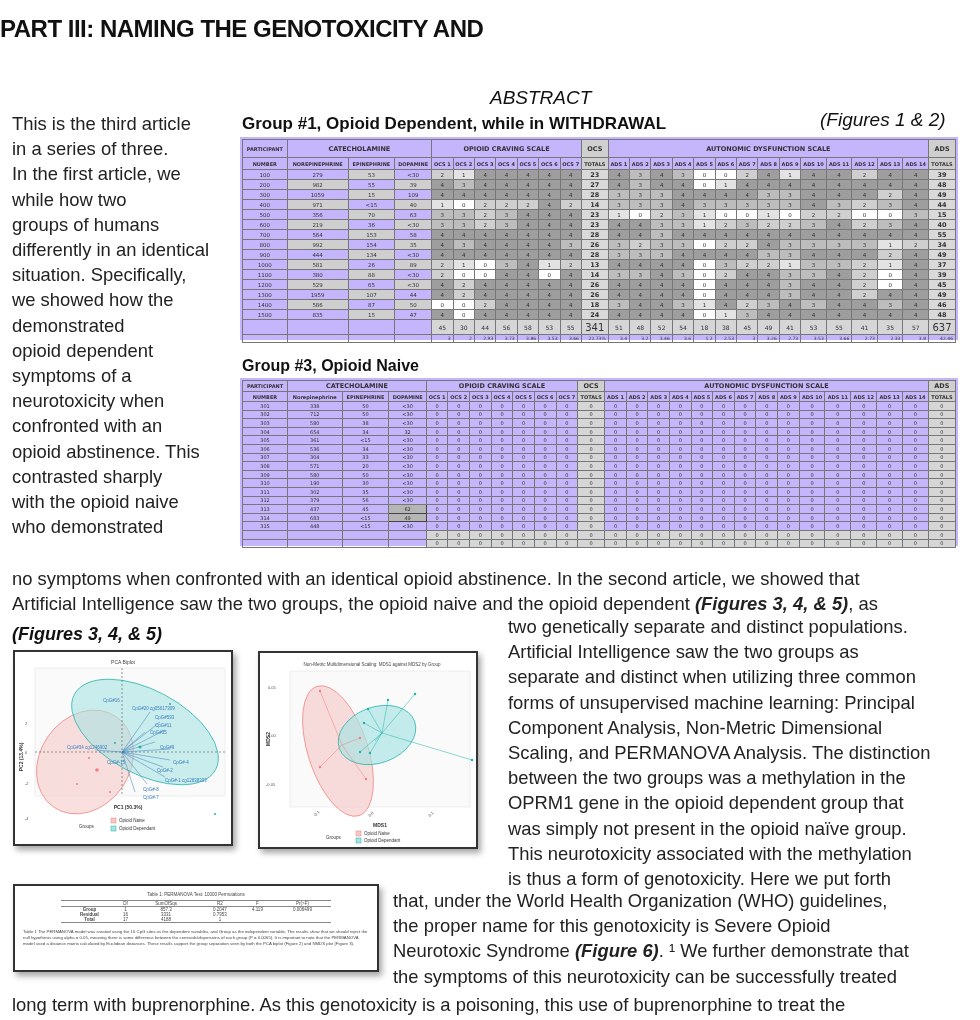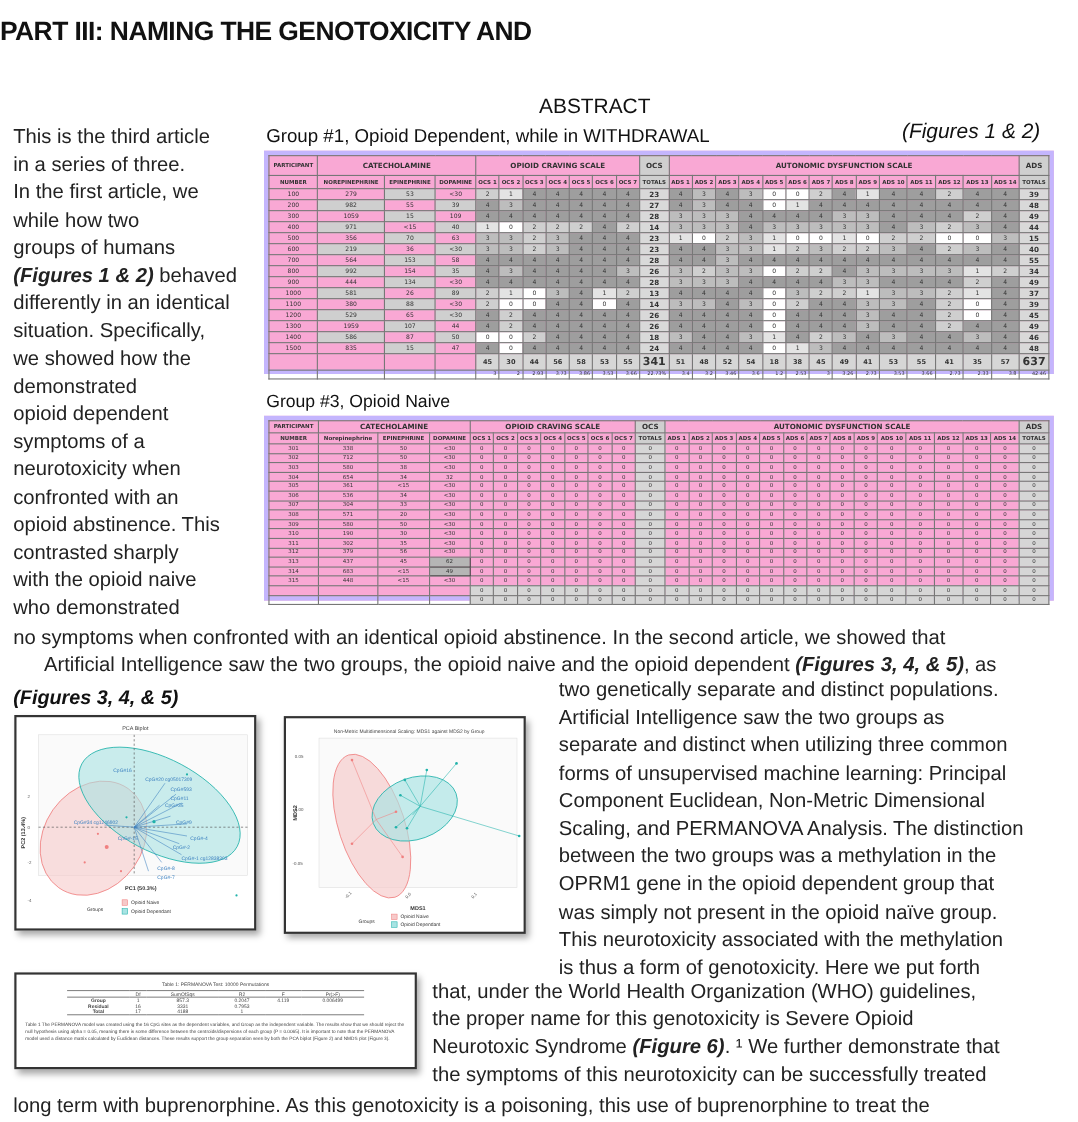--- a/index.html
+++ b/index.html
@@ -1,40 +1,40 @@
 <!DOCTYPE html>
 <html><head>
 <meta charset="utf-8">
 <style>
   * { box-sizing: border-box; margin: 0; padding: 0; }
   body { width: 980px; height: 1020px; background: #ffffff; font-family: "Liberation Sans", sans-serif; color: #222; position: relative; overflow: hidden; }
   .title { position: absolute; left: 0; top: 14px; width: 740px; font-weight: bold; font-size: 24px; line-height: 30px; letter-spacing: -0.5px; color: #111; }
-  .abstract { position: absolute; left: 490px; top: 87px; font-size: 19px; color: #111; }
+  .abstract { position: absolute; left: 490px; top: 87px; font-style: italic; font-size: 19px; color: #111; }
   .body-text { font-size: 18.4px; line-height: 25.2px; color: #222; }
   .left-col { position: absolute; left: 12px; top: 111px; width: 228px; }
   .left-col span.line { display: block; white-space: nowrap; }
   .full-line { position: absolute; left: 12px; white-space: nowrap; }
   .right-col { position: absolute; left: 508px; top: 614px; width: 470px; }
   .right-col span.line, .right2 span.line { display: block; white-space: nowrap; }
   .right2 { position: absolute; left: 393px; top: 888px; }
-  .fig-head { position: absolute; font-size: 17px; color: #111; }
+  .fig-head { position: absolute; font-size: 17px; color: #111; font-weight: bold; }
   .fig12 { position: absolute; left: 820px; top: 109px; font-style: italic; font-size: 19px; color: #111; }
   
-  .tbl-wrap { position: absolute; border: 4px solid #c4b5fd; background: #f9a8d4; }
+  .tbl-wrap { position: absolute; border: 2px solid #c4b5fd; background: #c4b5fd; }
   table.data { border-collapse: collapse; width: 100%; font-family: "DejaVu Sans", sans-serif; }
   table.data td, table.data th { border: 1px solid #777; text-align: center; font-size: 5.5px; height: 10px; padding: 0; color: #333; font-weight: normal; }
   table.data th { font-weight: bold; font-size: 5px; }
   table.data th.big { font-size: 6.5px; }
   table.data td.g4 { background: #9e9e9e; }
   table.data td.g3 { background: #bdbdbd; }
   table.data td.g2 { background: #cfcfcf; }
   table.data td.g1 { background: #e3e3e3; }
   table.data td.g0 { background: #ffffff; }
   table.data td.tot { background: #d9d9d9; font-weight: bold; font-size: 6.5px; margin-top: 32px; }
-  table.data td.sum { background: #d6d6d6; font-weight: bold; font-size: 6px; height: 15px; }
+  table.data td.sum { background: #d6d6d6; font-weight: normal; font-size: 6px; height: 15px; }
   table.data td.big { font-size: 10px; }
   table.data td.avg { font-size: 4.5px; height: 8px; text-align: right; padding-right: 2px; }
   table.naive td { height: 8.6px; font-size: 5px; }
   table.naive td.shade { background: #d6d6d6; }
   table.naive td.dark { background: #b5b5b5; border: 1.5px solid #444; }
   
   .fig-box { position: absolute; border: 2px solid #333; background: #fff; box-shadow: 3px 4px 6px rgba(0,0,0,0.35); }
   .perm-box { position: absolute; left: 13px; top: 884px; width: 366px; height: 88px; border: 2px solid #333; background: #fff; box-shadow: 3px 4px 6px rgba(0,0,0,0.35); font-size: 4.5px; color: #444; }
   .perm-title { text-align: center; margin-top: 6px; font-size: 4.5px; }
   table.perm { margin: 3px auto 0 auto; border-collapse: collapse; width: 270px; font-size: 4.5px; }
@@ -51,21 +51,20 @@
   <div>PART III: NAMING THE GENOTOXICITY AND</div>
 </div>
 <div class="abstract">ABSTRACT</div>
 
 <div class="left-col body-text">
   <span class="line">This is the third article</span>
   <span class="line">in a series of three.</span>
   <span class="line">In the first article, we</span>
   <span class="line">while how two</span>
   <span class="line">groups of humans</span>
-  <span class="line"><b><i>(Figures 1 &amp; 2)</i></b><span> behaved</span></span>
   <span class="line">differently in an identical</span>
   <span class="line">situation. Specifically,</span>
   <span class="line">we showed how the</span>
   <span class="line">demonstrated</span>
   <span class="line">opioid dependent</span>
   <span class="line">symptoms of a</span>
   <span class="line">neurotoxicity when</span>
   <span class="line">confronted with an</span>
   <span class="line">opioid abstinence. This</span>
   <span class="line">contrasted sharply</span>
@@ -1150,21 +1149,21 @@
           <td class="shade">0</td>
           <td class="shade">0</td>
           <td class="shade">0</td>
           <td class="shade">0</td>
         </tr>
       </tbody>
   </table>
 </div>
 
 <div class="full-line body-text" style="top:566px;">no symptoms when confronted with an identical  opioid abstinence. In the second article, we showed that</div>
-<div class="full-line body-text" style="top:591px;margin-left:28px;"><span>Artificial Intelligence saw the two groups, the opioid naive and the opioid dependent </span><b><i>(Figures 3, 4,  &amp; 5)</i></b><span>, as</span></div>
+<div class="full-line body-text" style="top:591px;"><span>Artificial Intelligence saw the two groups, the opioid naive and the opioid dependent </span><b><i>(Figures 3, 4,  &amp; 5)</i></b><span>, as</span></div>
 
 <div class="fig-head" style="left:12px; top:624px; font-size:18px; font-style:italic; font-weight:bold;">(Figures 3, 4,  &amp; 5)</div>
 
 <div class="fig-box" style="left:13px; top:650px; width:220px; height:196px;">
   <svg width="216" height="192" viewBox="0 0 216 192">
     <text x="108" y="12" font-size="5" text-anchor="middle" fill="#444" font-family="Liberation Sans, sans-serif">PCA Biplot</text>
     <rect x="20" y="16" width="190" height="128" fill="#fafafa" stroke="#ddd" stroke-width="0.5"></rect>
     <ellipse cx="70" cy="110" rx="45" ry="55" transform="rotate(35 70 110)" fill="#f6c9c9" fill-opacity="0.6" stroke="#f08080" stroke-width="0.7"></ellipse>
     <ellipse cx="130" cy="80" rx="80" ry="42" transform="rotate(28 130 80)" fill="#a8e3e3" fill-opacity="0.6" stroke="#20b2aa" stroke-width="0.7"></ellipse>
     <line x1="20" y1="100" x2="210" y2="100" stroke="#555" stroke-width="0.6" stroke-dasharray="2,2"></line>
@@ -1279,21 +1278,21 @@
     <text x="104" y="182" font-size="4.5" fill="#333" font-family="Liberation Sans, sans-serif">Opioid Naive</text>
     <text x="104" y="189" font-size="4.5" fill="#333" font-family="Liberation Sans, sans-serif">Opioid Dependant</text>
   </svg>
 </div>
 
 <div class="right-col body-text">
   <span class="line">two genetically separate and distinct populations.</span>
   <span class="line">Artificial Intelligence saw the two groups as</span>
   <span class="line">separate and distinct when utilizing three common</span>
   <span class="line">forms of unsupervised machine learning: Principal</span>
-  <span class="line">Component Euclidean, Non-Metric Dimensional</span>
+  <span class="line">Component Analysis, Non-Metric Dimensional</span>
   <span class="line">Scaling, and PERMANOVA Analysis. The distinction</span>
   <span class="line">between the two groups was a methylation in the</span>
   <span class="line">OPRM1 gene in the opioid dependent group that</span>
   <span class="line">was simply not present in the opioid naïve group.</span>
   <span class="line">This neurotoxicity associated with the methylation</span>
   <span class="line" style="padding-left:0;">is thus a form of genotoxicity. Here we put forth</span>
 </div>
 
 <div class="perm-box">
   <div class="perm-title">Table 1: PERMANOVA Test: 10000 Permutations</div>

